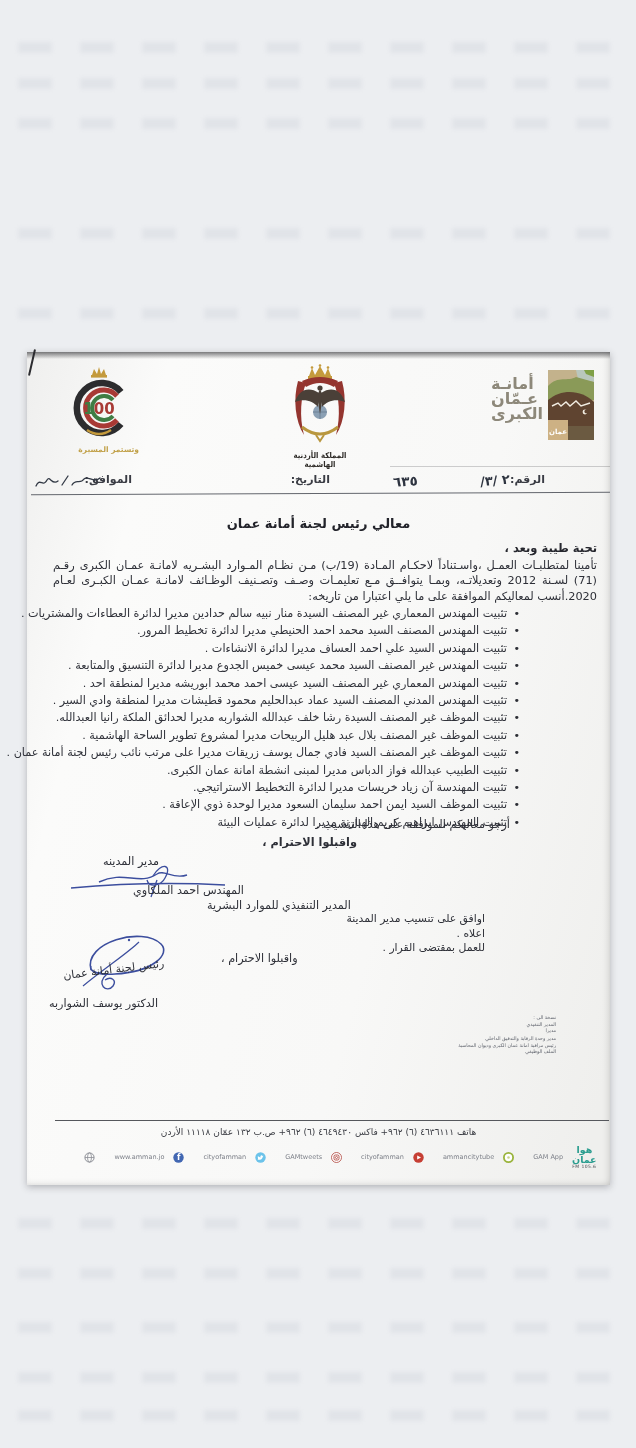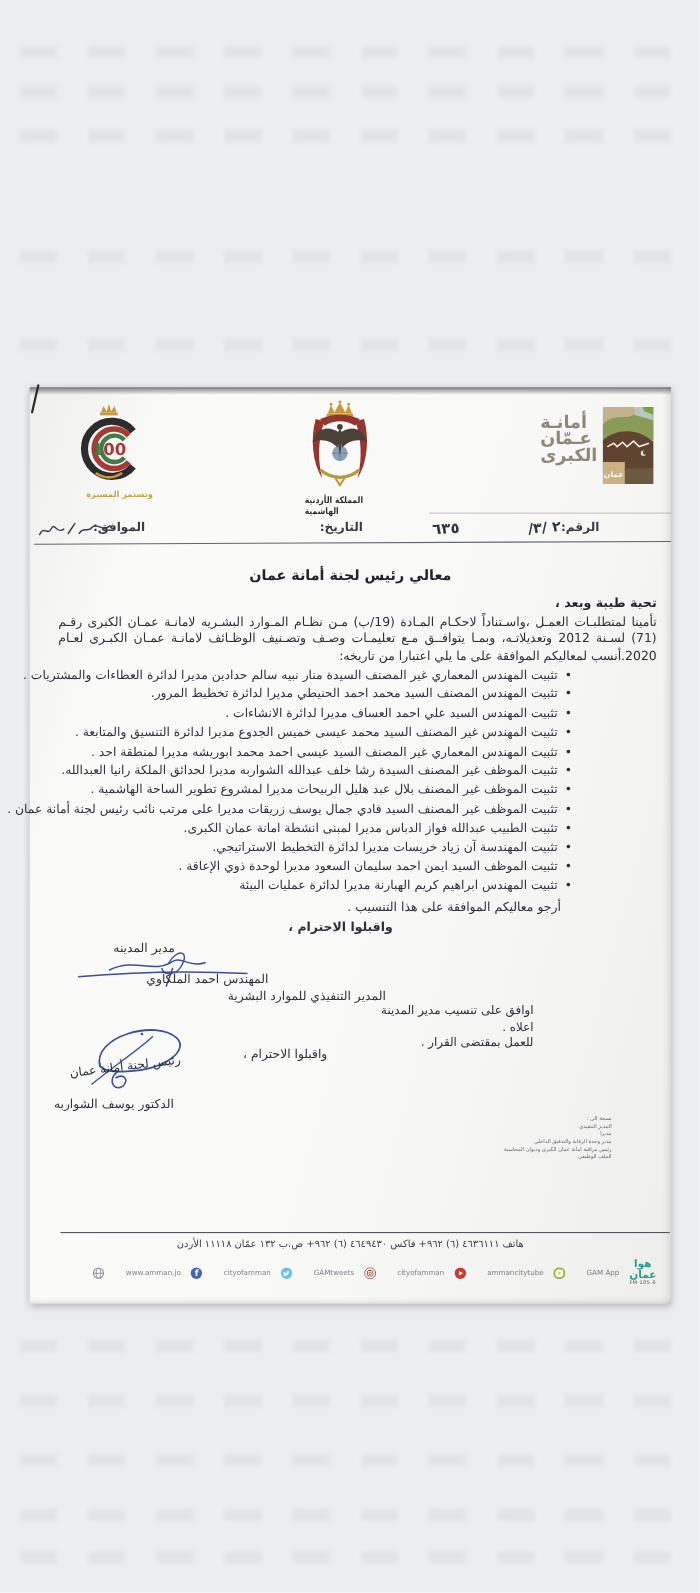--- a/index.html
+++ b/index.html
@@ -13,21 +13,21 @@
         background:linear-gradient(105deg,#efefee,#fbfbfa 18%,#f8f8f7 62%,#efefed 96%);
         box-shadow:0 2px 7px rgba(40,40,50,.3), inset -6px 0 10px -7px rgba(0,0,0,.22),
                    inset 0 -5px 8px -6px rgba(0,0,0,.18);}
   .scan-top{position:absolute;top:0;left:0;right:0;height:7px;
         background:linear-gradient(180deg,rgba(45,45,48,.62),rgba(45,45,48,0));}
   .penmark{position:absolute;top:-3px;left:4px;width:2px;height:27px;background:#2c2c30;
         transform:rotate(13deg);border-radius:1px;}
   
   .gam-logo{position:absolute;top:18px;right:16px;display:flex;direction:rtl;gap:5px;align-items:flex-start;}
   .gam-text{font-size:16px;font-weight:bold;color:#8d887a;line-height:15px;text-align:left;margin-top:6px;}
-  .coat{position:absolute;top:11px;left:250px;width:86px;}
+  .coat{position:absolute;top:11px;left:250px;width:86px;text-align:center;}
   .kingdom-text{font-size:7px;font-weight:bold;color:#2f2c28;letter-spacing:-.5px;margin-top:1px;
         transform:scaleY(1.15);filter:blur(.2px);}
   .centennial{position:absolute;top:14px;left:26px;width:86px;text-align:right;}
   .cent-slogan{font-size:7.5px;font-weight:bold;color:#c2a24b;margin-top:1px;filter:blur(.2px);}
   
   .refrow{position:absolute;top:117px;left:0;right:0;height:26px;font-size:11px;font-weight:bold;
         color:#3a3c44;direction:rtl;}
   .refrow .lbl{position:absolute;top:4px;}
   .hand{font-weight:bold;color:#2e3440;}
   .ref-toprule{position:absolute;top:114px;left:363px;right:0;border-top:1px solid rgba(70,70,75,.25);}
@@ -152,20 +152,21 @@
     <div class="title">معالي رئيس لجنة أمانة عمان</div>
     <div class="salutation">تحية طيبة وبعد ،</div>
     <div class="intro">تأمينا لمتطلبـات العمـل ،واسـتناداً لاحكـام المـادة (19/ب) مـن نظـام المـوارد البشـريه لامانـة عمـان الكبرى رقـم (71) لسـنة 2012 وتعديلاتـه، وبمـا يتوافــق مـع تعليمـات وصـف وتصـنيف الوظـائف لامانـة عمـان الكبـرى لعـام 2020.أنسب لمعاليكم الموافقة على ما يلي اعتبارا من تاريخه:</div>
 
     <ul class="bullets">
       <li>تثبيت المهندس المعماري غير المصنف السيدة  منار نبيه سالم حدادين مديرا لدائرة العطاءات والمشتريات .</li>
       <li>تثبيت المهندس المصنف السيد محمد احمد الحنيطي مديرا لدائرة تخطيط المرور.</li>
       <li>تثبيت المهندس السيد علي احمد العساف مديرا لدائرة الانشاءات .</li>
       <li>تثبيت المهندس غير المصنف السيد محمد عيسى خميس الجدوع مديرا لدائرة التنسيق والمتابعة .</li>
       <li>تثبيت المهندس المعماري غير المصنف  السيد عيسى احمد محمد ابوريشه مديرا لمنطقة احد .</li>
+      <li>تثبيت المهندس المدني المصنف السيد عماد عبدالحليم محمود قطيشات مديرا لمنطقة وادي السير .</li>
       <li>تثبيت الموظف غير المصنف السيدة رشا خلف عبدالله الشواربه مديرا لحدائق الملكة رانيا العبدالله.</li>
       <li>تثبيت الموظف غير المصنف  بلال عبد هليل الربيحات مديرا لمشروع تطوير الساحة الهاشمية .</li>
       <li>تثبيت الموظف غير المصنف السيد فادي جمال يوسف زريقات مديرا على مرتب نائب رئيس لجنة أمانة عمان .</li>
       <li>تثبيت الطبيب عبدالله فواز الدباس مديرا لمبنى انشطة امانة عمان الكبرى.</li>
       <li>تثبيت المهندسة آن زياد خريسات مديرا لدائرة التخطيط الاستراتيجي.</li>
       <li>تثبيت الموظف السيد ايمن احمد سليمان السعود مديرا لوحدة ذوي الإعاقة .</li>
       <li>تثبيت المهندس ابراهيم كريم الهبارنة مديرا لدائرة عمليات البيئة</li>
     </ul>
 
     <div class="request">أرجو معاليكم  الموافقة على هذا التنسيب .</div>

